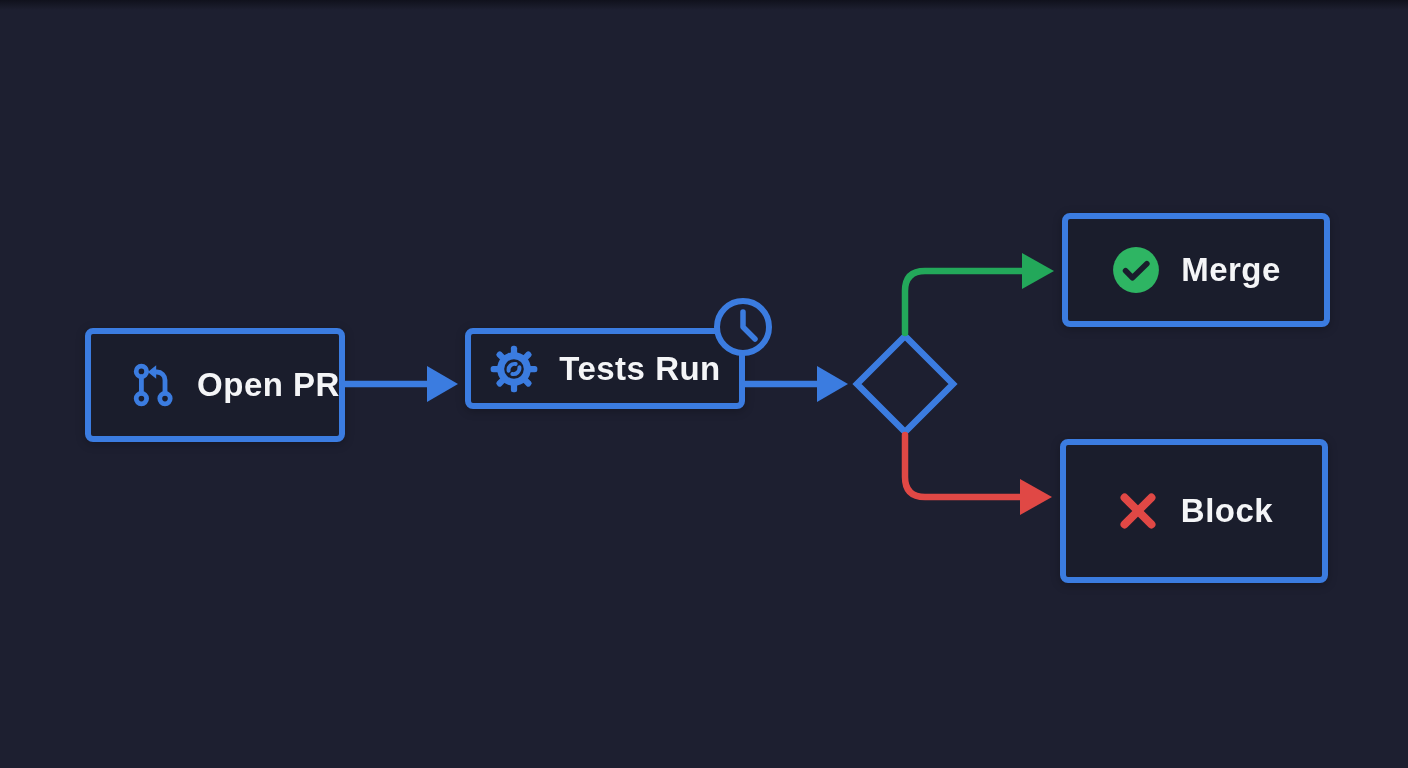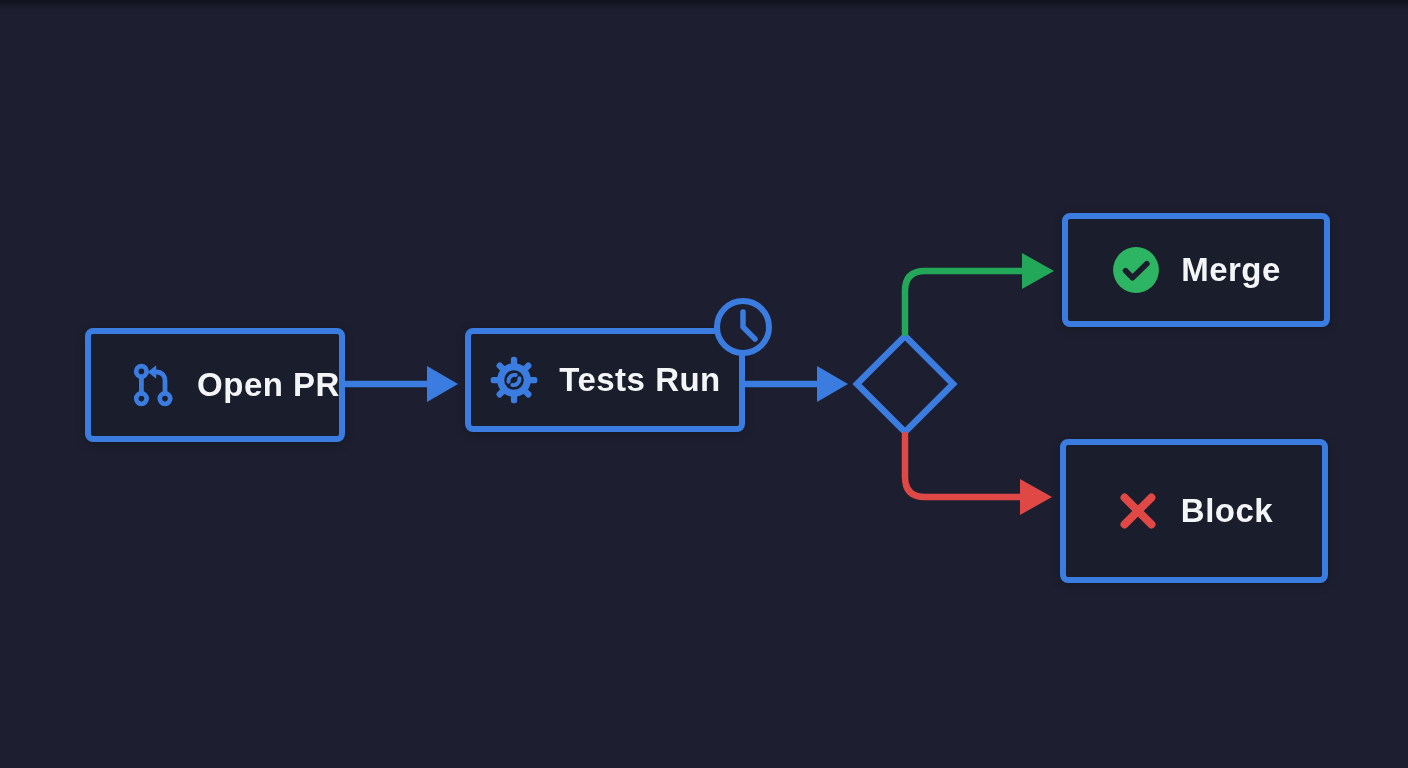--- a/index.html
+++ b/index.html
@@ -32,21 +32,21 @@
   }
   .node .label {
     color: var(--text, #f4f5f7);
     font-size: 33px;
     font-weight: 700;
     letter-spacing: 0.5px;
     white-space: nowrap;
   }
   .node .icon { flex: 0 0 auto; display: block; }
   #node-open-pr  { left: 85px;  top: 328px; width: 260px; height: 114px; padding-left: 39px; }
-  #node-tests-run{ left: 465px; top: 328px; width: 280px; height: 104px; }
+  #node-tests-run{ left: 465px; top: 328px; width: 280px; height: 81px; }
   #node-merge    { left: 1062px; top: 213px; width: 268px; height: 114px; }
   #node-block    { left: 1060px; top: 439px; width: 268px; height: 144px; }
   .overlay {
     position: absolute;
     left: 0; top: 0;
     width: 1408px; height: 768px;
     pointer-events: none;
   }
 </style>
 </head>

